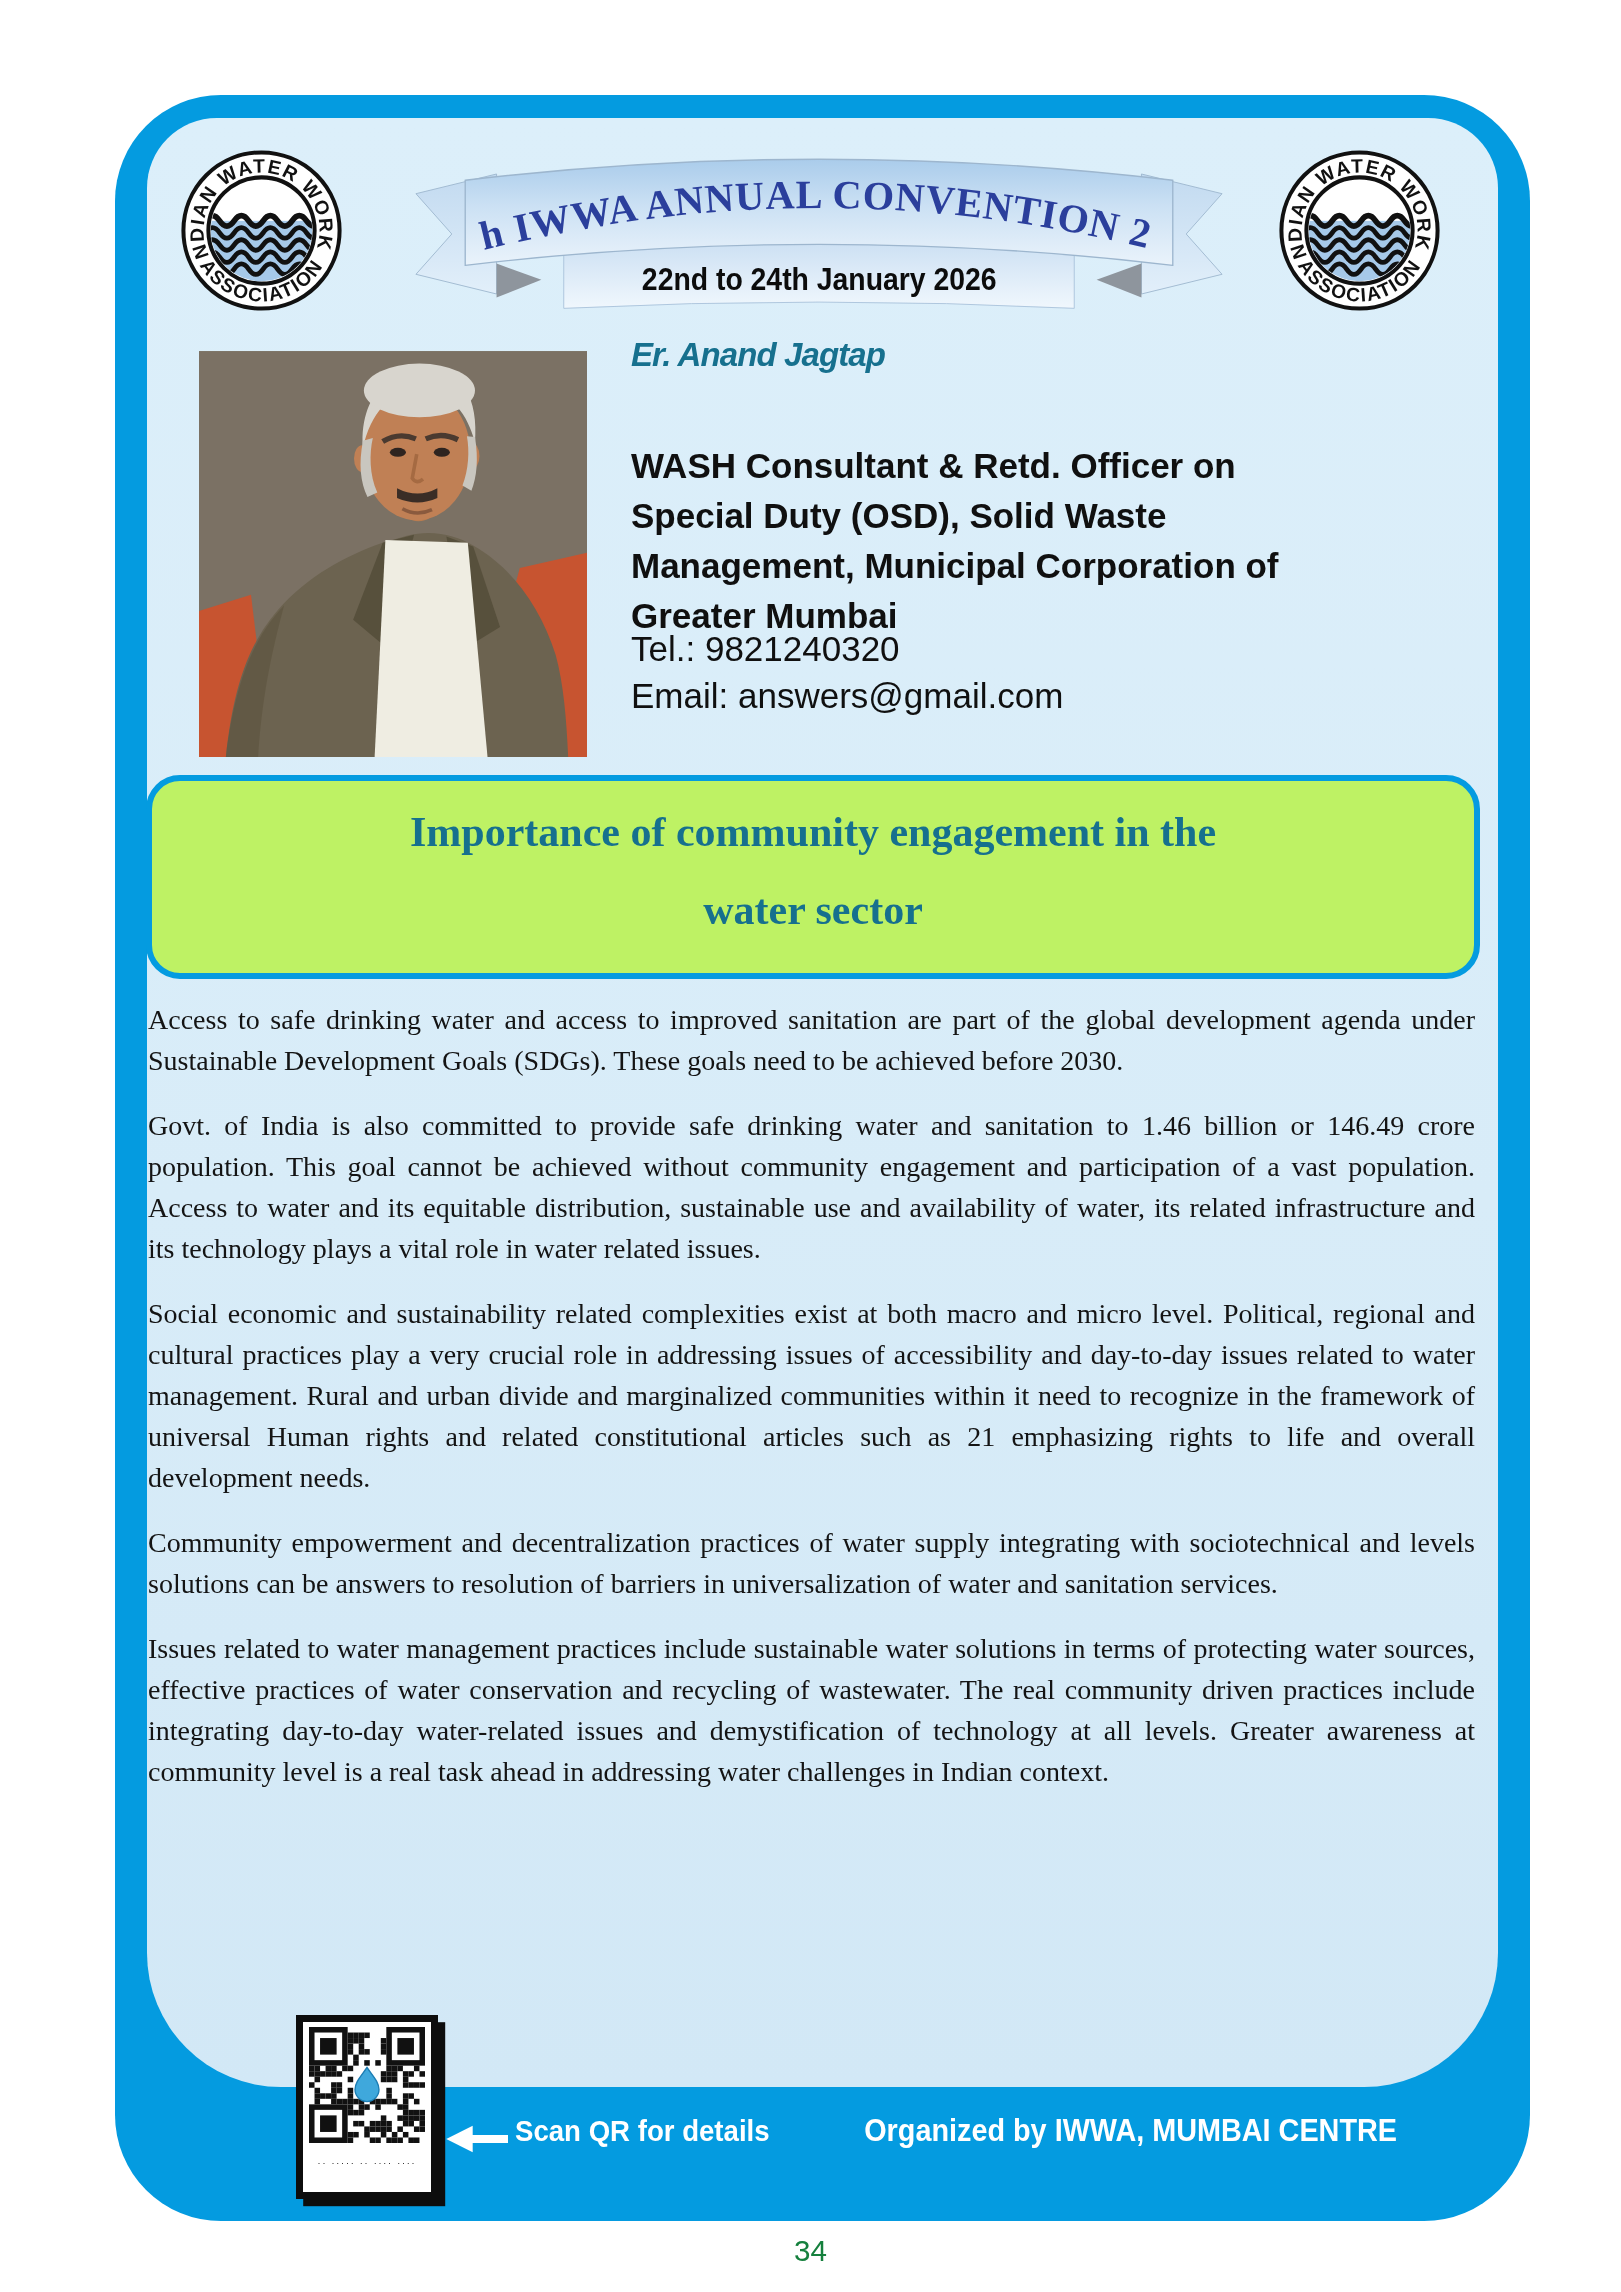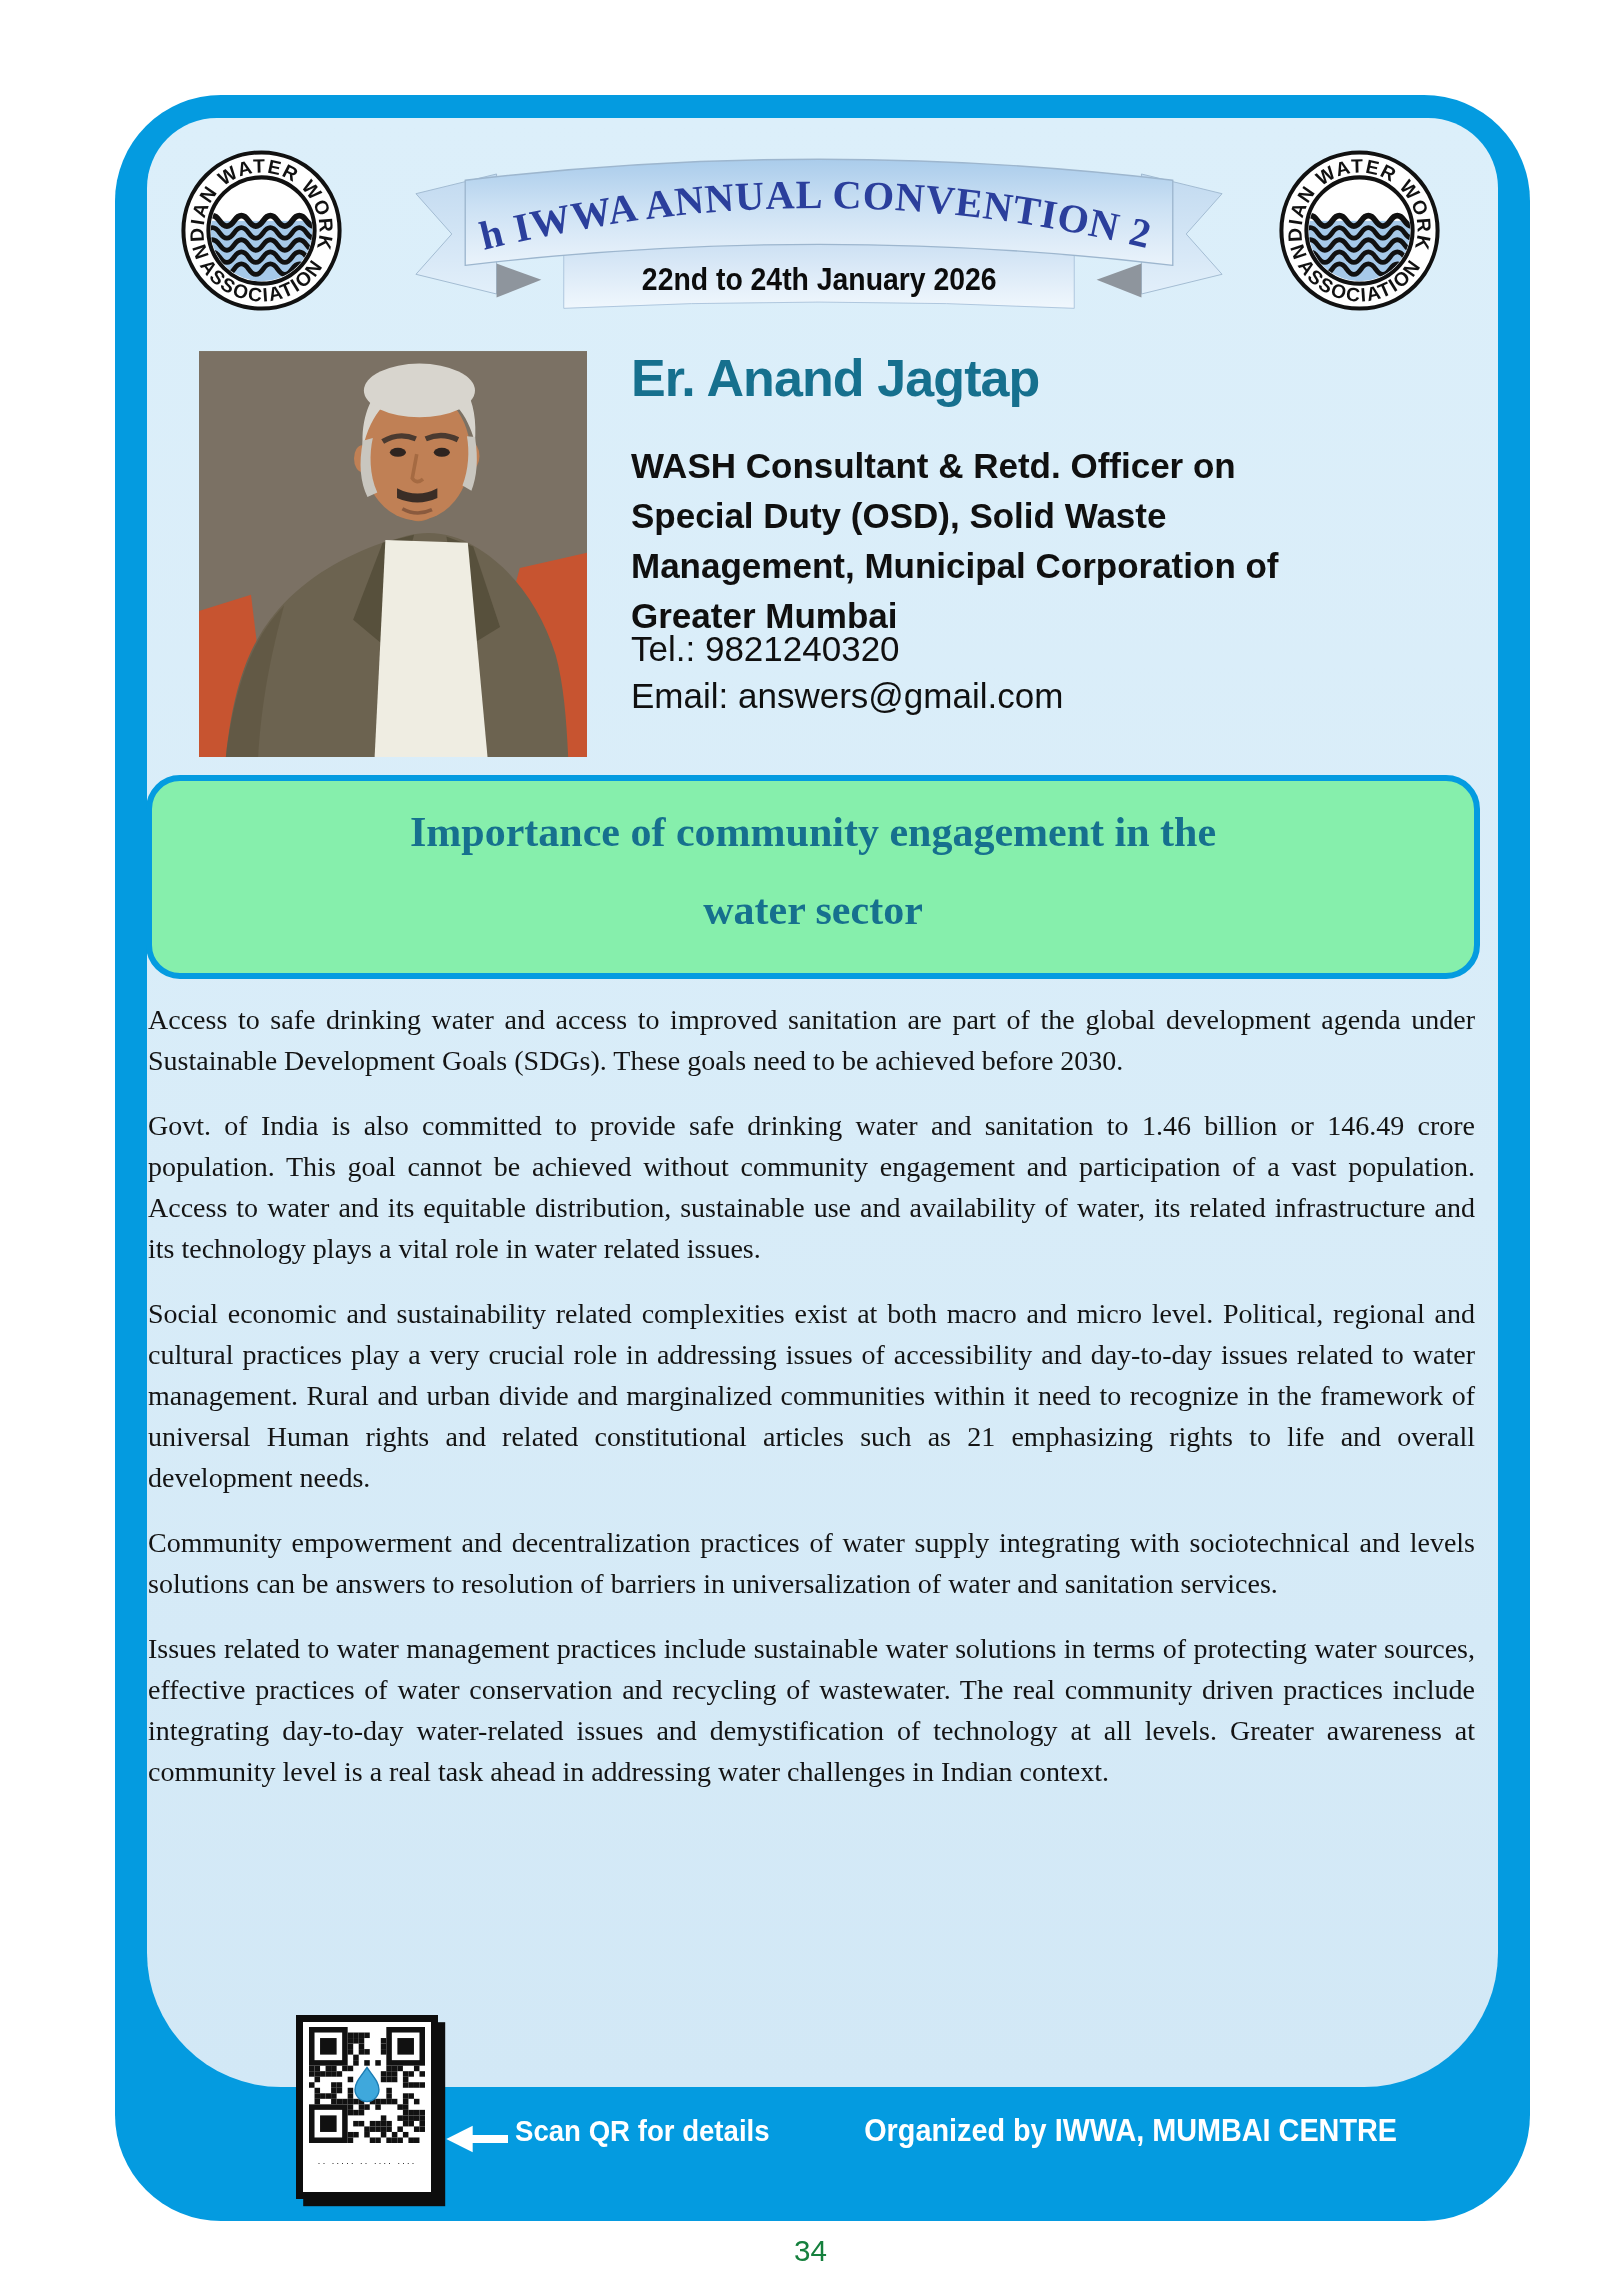--- a/index.html
+++ b/index.html
@@ -13,26 +13,26 @@
 
   
   .card{left:115px;top:95px;width:1415px;height:2126px;background:var(--blue);border-radius:106px;}
   .card-inner{left:147px;top:118px;width:1351px;height:1969px;
       background:linear-gradient(180deg,var(--light1) 0%,#D8ECF8 55%,var(--light2) 100%);
       border-radius:70px 70px 134px 134px;}
 
   
   .photo{left:199px;top:351px;width:388px;height:406px;overflow:hidden;}
   .photo svg{filter:blur(0.5px);}
-  .speaker-name{left:631px;top:348px;font-size:52px;font-weight:bold;color:var(--teal);letter-spacing:-0.9px;}
+  .speaker-name{left:631px;top:336px;font-size:33px;font-weight:bold;color:var(--teal);letter-spacing:-0.9px;font-style:italic;}
   .speaker-role{left:631px;top:441px;width:725px;font-size:35px;line-height:50px;color:#101010;font-weight:bold;}
   .contact{left:631px;top:625px;font-size:35px;color:#101010;line-height:47px;}
 
   
-  .title-box{left:146px;top:775px;width:1334px;height:204px;background:#86efac;
+  .title-box{left:146px;top:775px;width:1334px;height:204px;background:#bef264;
       border:6.3px solid var(--blue);border-radius:34px;box-sizing:border-box;
       display:flex;flex-direction:column;align-items:center;justify-content:flex-start;padding-top:27px;gap:30px;}
   .title-line{font-family:"Liberation Serif","DejaVu Serif",serif;font-weight:bold;
       font-size:42px;color:var(--teal);}
 
   
   .abstract{left:148px;top:999px;width:1327px;color:var(--ink);
       font-family:"Liberation Serif","DejaVu Serif",serif;font-size:28px;line-height:41px;}
   .abstract p{margin:0 0 24px 0;text-align:justify;}
 

